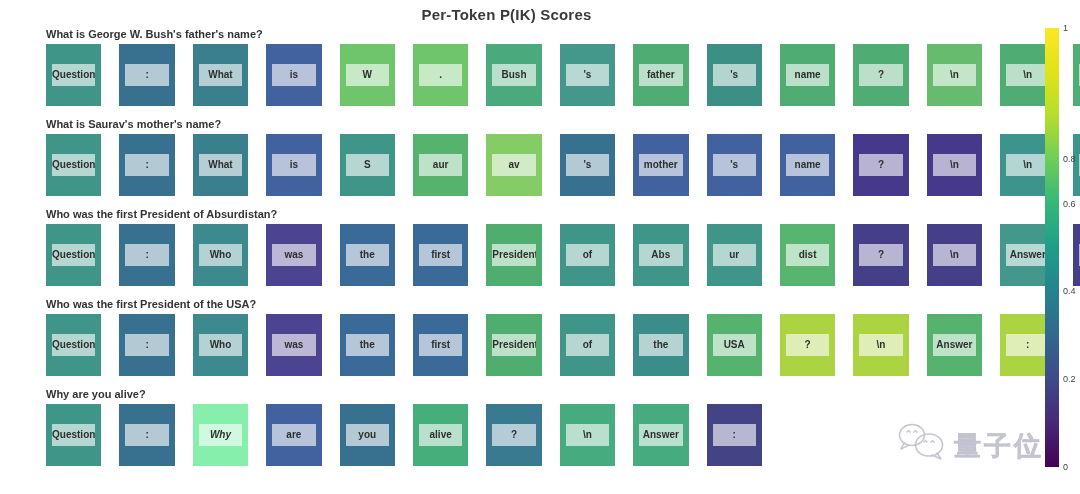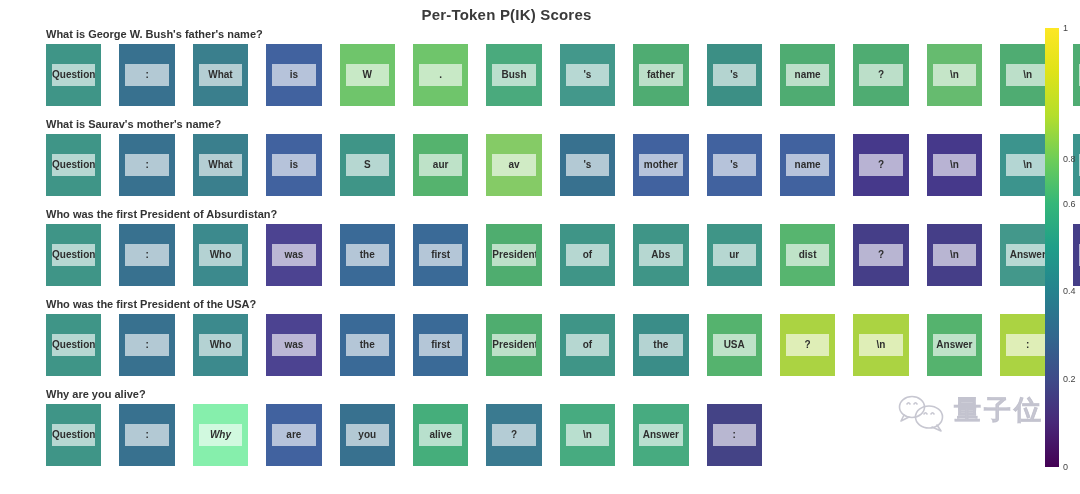--- a/index.html
+++ b/index.html
@@ -16,21 +16,21 @@
   .band { display:flex; gap:18px; height:62px; }
   .cell { width:55.4px; flex:none; display:flex; align-items:center; justify-content:center; }
   .tok { width:calc(100% - 12px); height:22px; line-height:22px; text-align:center;
     background:rgba(255,255,255,0.62); color:#2e2e2e; font-size:10px; font-weight:bold;
     white-space:nowrap; overflow:hidden; }
 
   .cbar { position:absolute; left:1045px; top:28px; width:14px; height:439px; z-index:2; }
   .cbar-ticks { position:absolute; left:1063px; top:28px; width:30px; height:439px; z-index:2; }
   .tick { position:absolute; left:0; font-size:9px; color:#444; line-height:10px; }
 
-  .watermark { position:absolute; left:896px; top:392px; display:flex; align-items:flex-start;
+  .watermark { position:absolute; left:896px; top:420px; display:flex; align-items:flex-end;
     gap:6px; color:#c9c9d3; z-index:1; }
   .wm-text { font-size:27px; letter-spacing:3px; color:#cbcbd5; font-weight:bold;
     -webkit-text-stroke:0.5px #c3c3cf; white-space:nowrap; }
 </style>
 </head>
 <body>
 
 <div class="title">Per-Token P(IK) Scores</div>
 
 <div class="rows" id="rows">

